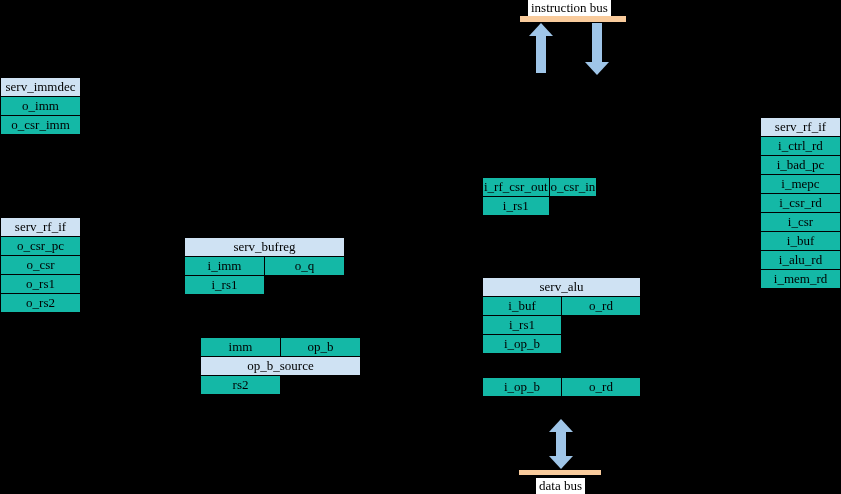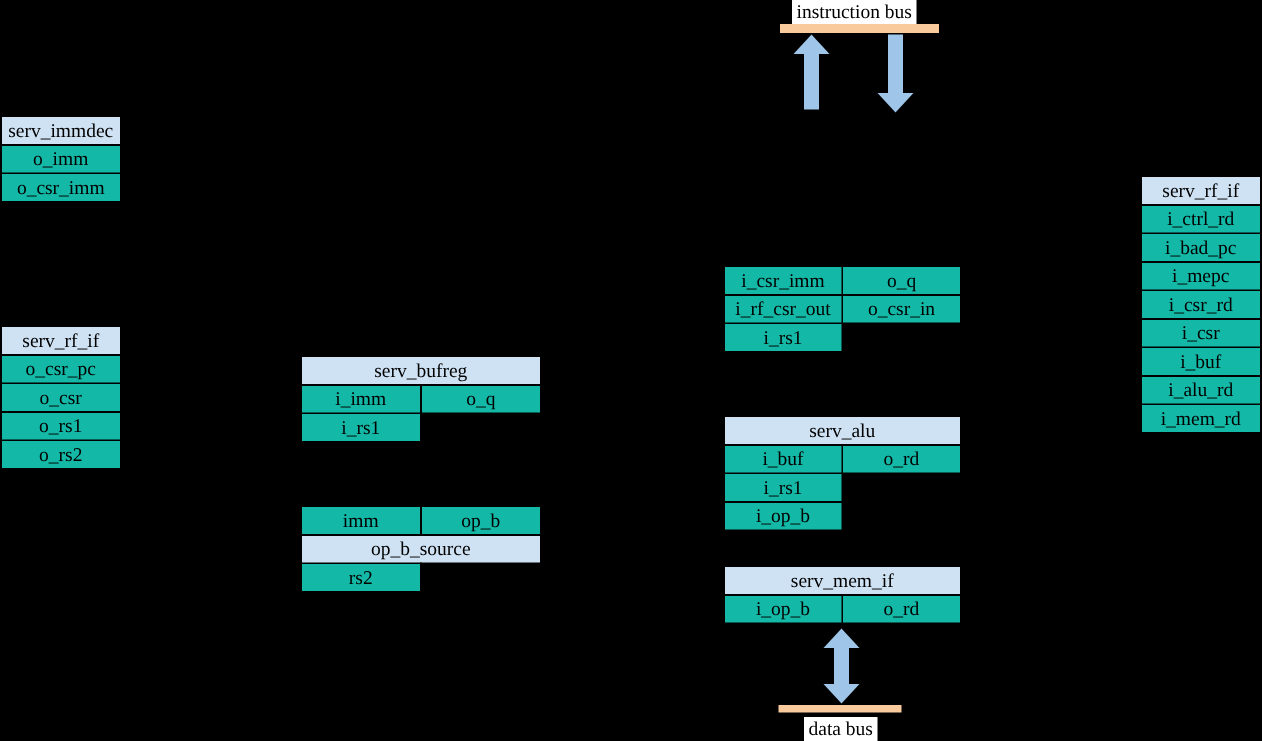--- a/index.html
+++ b/index.html
@@ -112,21 +112,21 @@
         </tr>
       <tr>
           <td>o_rs1</td>
         </tr>
       <tr>
           <td>o_rs2</td>
         </tr>
     </tbody>
   </table>
 
-  <table class="block" style="left:200px;top:237px;">
+  <table class="block" style="left:184px;top:237px;">
     <tbody>
       <tr>
           <th colspan="2">serv_bufreg</th>
         </tr>
       <tr>
         <td class="w80">i_imm</td>
         <td class="w80">o_q</td>
       </tr>
       <tr>
         <td>i_rs1</td>
@@ -146,24 +146,20 @@
       <tr>
         <td>rs2</td>
       </tr>
     </tbody>
   </table>
 
 
   <table class="block" style="left:482px;top:177px;">
     <tbody>
       <tr>
-        <td class="w79">i_csr_imm</td>
-        <td class="w79">o_q</td>
-      </tr>
-      <tr>
         <td>i_rf_csr_out</td>
         <td>o_csr_in</td>
       </tr>
       <tr>
         <td>i_rs1</td>
       </tr>
     </tbody>
   </table>
 
   <table class="block" style="left:482px;top:277px;">
@@ -179,23 +175,20 @@
         <td>i_rs1</td>
       </tr>
       <tr>
         <td>i_op_b</td>
       </tr>
     </tbody>
   </table>
 
   <table class="block" style="left:482px;top:377px;">
     <tbody>
-      <tr>
-          <th colspan="2">serv_mem_if</th>
-        </tr>
       <tr>
         <td class="w79">i_op_b</td>
         <td class="w79">o_rd</td>
       </tr>
     </tbody>
   </table>
 
   <table class="block" style="left:760px;top:117px;">
     <tbody>
       <tr>

